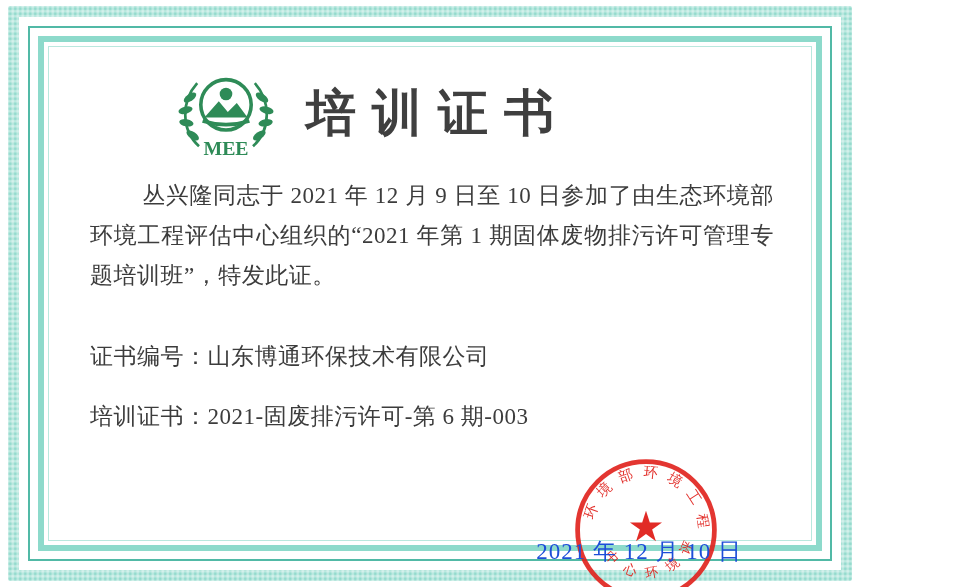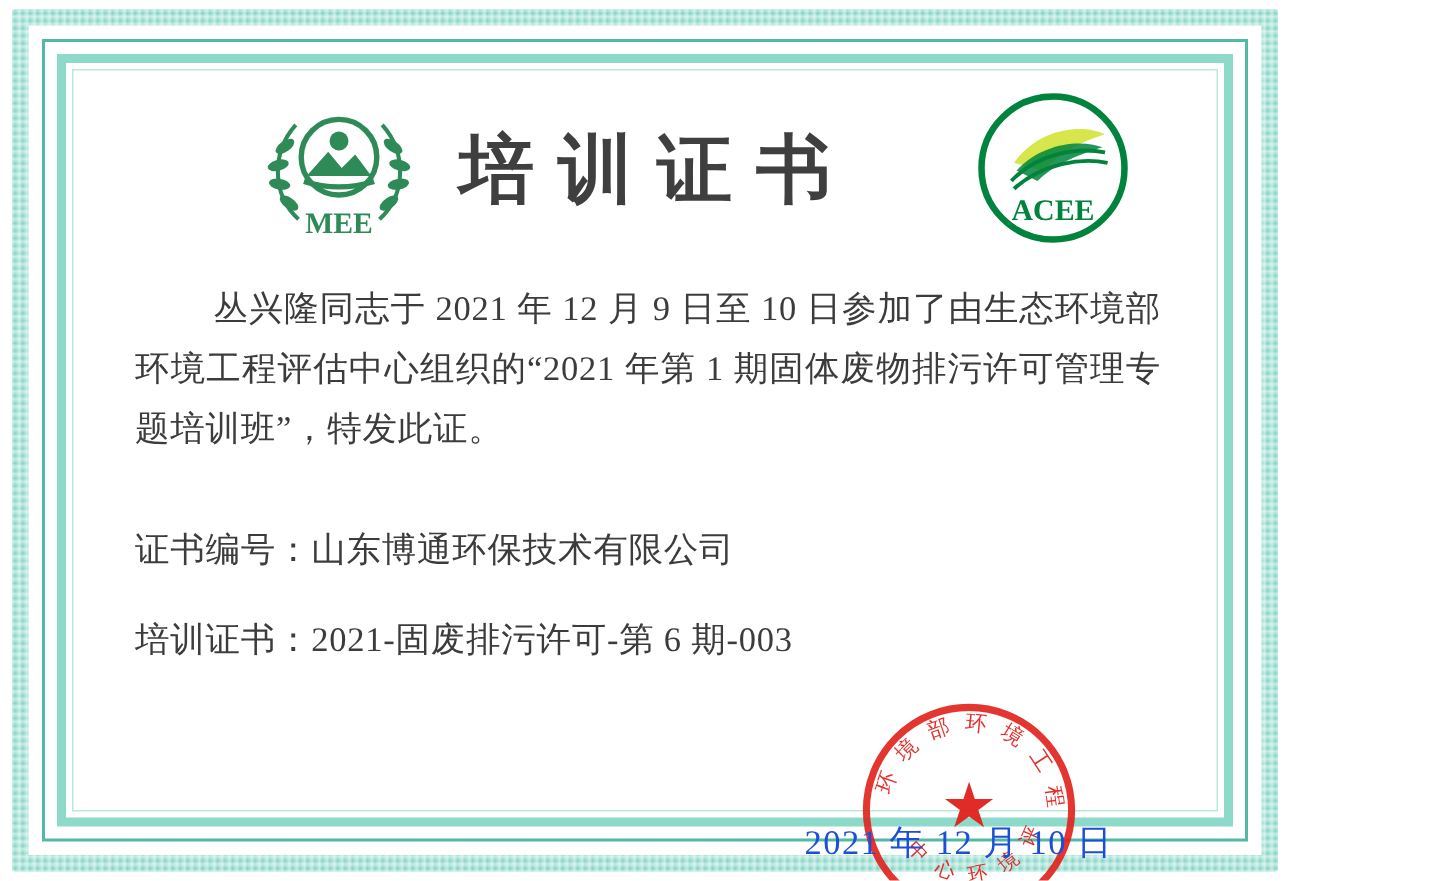--- a/index.html
+++ b/index.html
@@ -120,21 +120,21 @@
     font-family: "Liberation Serif", serif;
     font-size: 50px;
     font-weight: bold;
     letter-spacing: 16px;
     color: #3f3f3f;
     text-indent: 16px;
   }
 
   
   .body-text {
-    margin-top: 10px;
+    margin-top: 0;
     padding: 0 30px 0 34px;
     color: #3c3c3c;
   }
 
   .para {
     font-size: 23px;
     line-height: 40px;
     text-align: justify;
     letter-spacing: 0.5px;
   }
@@ -214,36 +214,20 @@
           <circle cx="60" cy="40" r="7" fill="#2e8b57"></circle>
           <path d="M36,66 L52,48 L62,60 L72,50 L84,66 Z" fill="#2e8b57"></path>
           <path d="M34,70 q26,8 52,0" stroke="#2e8b57" stroke-width="4" fill="none"></path>
 
           <text x="60" y="108" text-anchor="middle" font-family="Liberation Serif, serif" font-size="22" font-weight="bold" fill="#2e8b57">MEE</text>
         </svg>
       </div>
 
       <div class="cert-title">培训证书</div>
 
-      <div class="acee-logo">
-        <svg viewBox="0 0 120 120" width="104" height="104" aria-hidden="true">
-          <circle cx="60" cy="60" r="55" fill="none" stroke="#00843d" stroke-width="5"></circle>
-          <g fill="#d6e64b">
-            <path d="M30,56 C50,28 84,26 100,34 C80,40 64,50 52,62 Z"></path>
-          </g>
-          <g fill="#00843d">
-            <path d="M32,62 C52,40 82,38 98,44 C78,50 60,58 48,70 Z" opacity="0.85"></path>
-          </g>
-          <g stroke="#00843d" stroke-width="3" fill="none">
-            <path d="M28,70 C48,48 80,44 100,48"></path>
-            <path d="M30,76 C52,56 82,52 102,56"></path>
-          </g>
-          <text x="60" y="100" text-anchor="middle" font-family="Liberation Serif, serif" font-size="23" font-weight="bold" fill="#00843d">ACEE</text>
-        </svg>
-      </div>
     </div>
 
     <div class="body-text">
       <div class="para"><span class="indent"></span><span>丛兴隆同志于 2021 年 12 月 9 日至 10 日参加了由生态环境部环境工程评估中心组织的“2021 年第 1 期固体废物排污许可管理专题培训班”，特发此证。</span></div>
 
       <div class="field-row first">
         <span class="field-label">证书编号：</span><span class="field-value">山东博通环保技术有限公司</span>
       </div>
 
       <div class="field-row">

